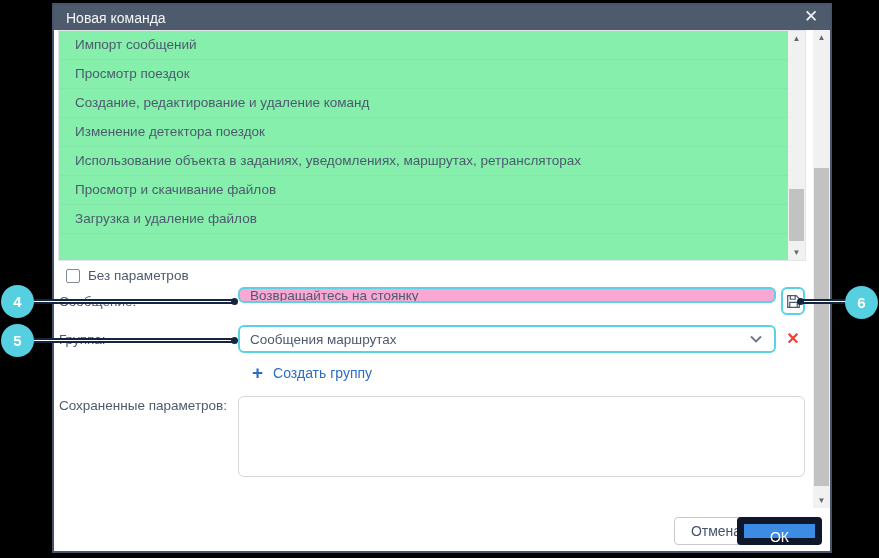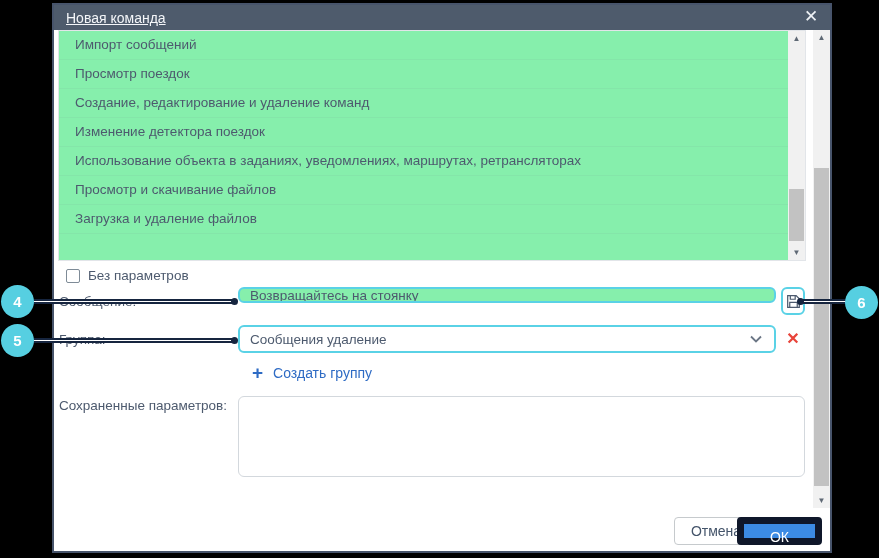--- a/index.html
+++ b/index.html
@@ -11,21 +11,21 @@
   
   .dialog{
     position:absolute;left:52px;top:3px;width:780px;height:550px;
     background:#fff;border:2px solid #47546b;box-sizing:border-box;
   }
   .dialog-inner{position:relative;width:776px;height:546px;}
   .titlebar{
     position:absolute;left:0;top:0;width:776px;height:25px;background:#4e5b6c;
     display:flex;align-items:center;
   }
-  .titlebar .title{color:#f4f6f9;font-size:14px;padding-left:12px;text-decoration:underline;}
+  .titlebar .title{color:#f4f6f9;font-size:14px;padding-left:12px;}
   .close-btn{
     position:absolute;right:10px;top:3px;width:18px;height:18px;color:#eef1f5;
     font-size:17px;line-height:18px;text-align:center;cursor:pointer;
   }
   
   .perm-list{
     position:absolute;left:4px;top:25px;width:748px;height:231px;
     border:1px solid #e2e5e9;box-sizing:border-box;background:#86efac;overflow:hidden;
   }
   .perm-rows{position:absolute;left:0;top:0;right:17px;bottom:0;}
@@ -51,21 +51,21 @@
     position:absolute;left:12px;top:264px;width:14px;height:14px;background:#fff;
     border:1.5px solid #7e8b97;border-radius:2px;box-sizing:border-box;cursor:pointer;
   }
   .checkbox-label{position:absolute;left:34px;top:263px;font-size:13.5px;color:#4d5a6e;}
   .field-label{position:absolute;left:5px;font-size:13.5px;color:#4d5a6e;}
   .lbl-message{top:289px;}
   .lbl-group{top:327px;}
   .lbl-saved{top:393px;}
   .text-input{
     position:absolute;left:184px;top:282px;width:538px;height:16px;box-sizing:border-box;
-    border:2px solid #5ad2e6;border-radius:6px;background:#86efac;font-size:13.5px;
+    border:2px solid #5ad2e6;border-radius:6px;background:#f9a8d4;font-size:13.5px;
     color:#4d5a6e;padding:0 10px;font-family:"Liberation Sans",sans-serif;outline:none;
   }
   .save-btn{
     position:absolute;left:727px;top:282px;width:24px;height:28px;box-sizing:border-box;
     border:2px solid #5ad2e6;border-radius:6px;background:#fff;display:flex;
     align-items:center;justify-content:center;cursor:pointer;
   }
   .select-box{
     position:absolute;left:184px;top:320px;width:538px;height:28px;box-sizing:border-box;
     border:2px solid #5ad2e6;border-radius:6px;background:#fff;display:flex;
@@ -162,21 +162,21 @@
         <svg width="15" height="15" viewBox="0 0 16 16" fill="none" stroke="#4d5a6e" stroke-width="1.3">
           <path d="M1.8 1.8 H10.8 L14.2 5.2 V14.2 H1.8 Z"></path>
           <path d="M4.6 1.8 V5.6 H9.8 V1.8"></path>
           <path d="M4 14.2 V9 H12 V14.2"></path>
         </svg>
       </span>
     </div>
 
     <div class="field-label lbl-group">Группа:</div>
     <div class="select-box">
-      <span class="sel-text">Сообщения удаление</span>
+      <span class="sel-text">Сообщения маршрутах</span>
       <span class="chev">
         <svg width="12" height="8" viewBox="0 0 12 8" fill="none" stroke="#6b7685" stroke-width="1.8">
           <polyline points="1,1.5 6,6.5 11,1.5"></polyline>
         </svg>
       </span>
     </div>
     <div class="delete-x">✕</div>
 
     <div class="create-group">
       <span class="plus">+</span>

